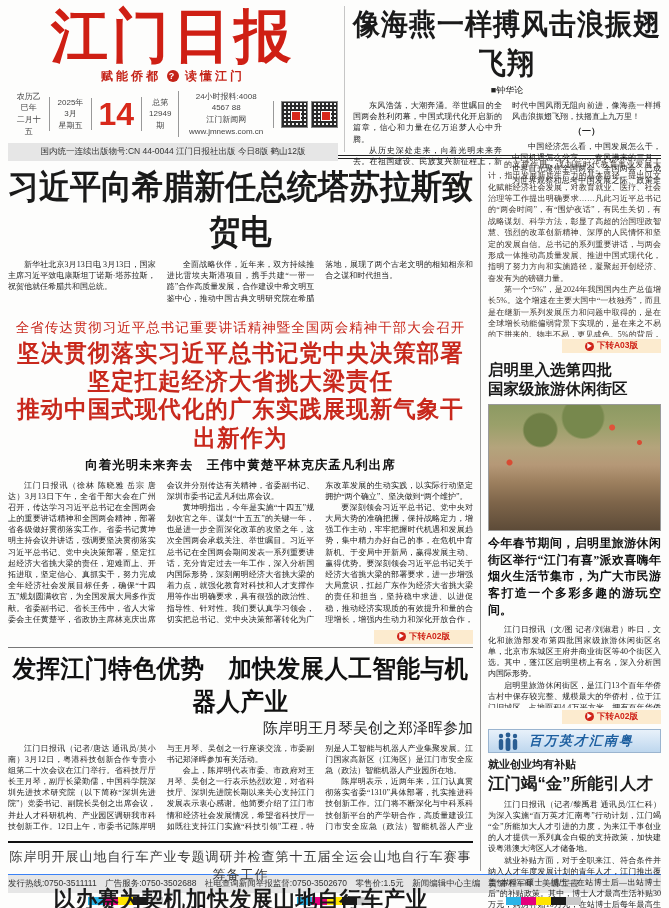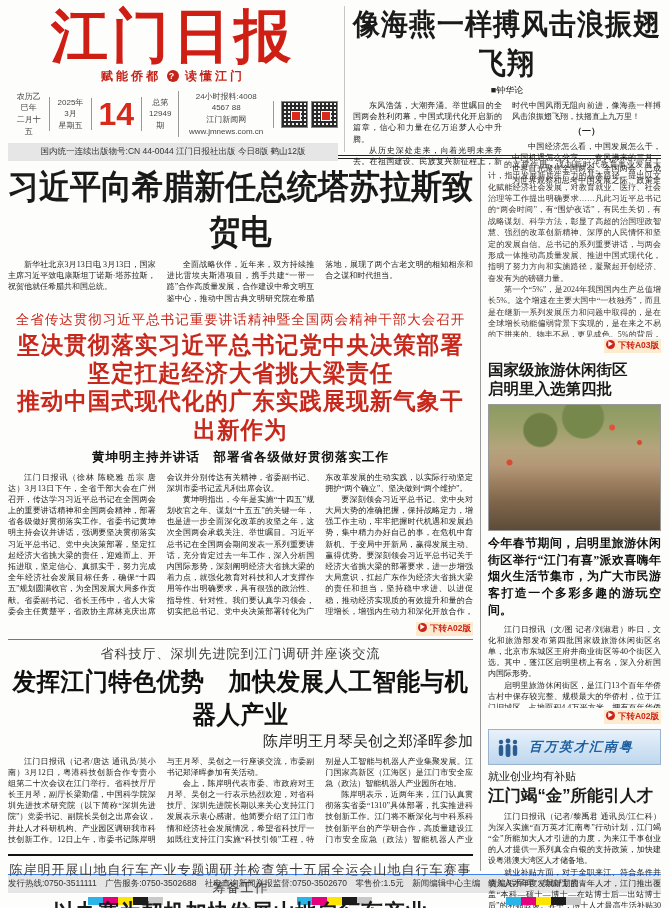--- a/index.html
+++ b/index.html
@@ -35,28 +35,28 @@
   .col-left { width:472px; padding-right:7px; }
   .col-right { flex:1; border-left:1px solid #9a9a9a; padding-left:7px; }
 
   .body-text { font-size:8px; line-height:1.4; text-align:justify; color:#222; }
   .body-text p { text-indent:2em; }
   .cols-3 { column-count:3; column-gap:11px; column-fill:auto; overflow:hidden; }
 
   .h-greece { font-size:31px; font-weight:900; text-align:center; letter-spacing:0; font-family:"Liberation Sans",sans-serif; transform:scaleY(1.08); margin:9px 0 7px; }
   .greece-body { height:52px; }
 
-  .red-block { text-align:center; margin-top:0; }
+  .red-block { text-align:center; margin-top:8px; }
   .kicker-red { color:#c8281c; font-size:13.5px; letter-spacing:1px; margin-bottom:3px; font-family:"Liberation Sans",sans-serif; }
   .red-line { color:#c8281c; font-size:22.5px; font-weight:900; letter-spacing:1px; line-height:1.25; font-family:"Liberation Sans",sans-serif; transform:scaleY(1.05); }
   .red-sub { color:#111; font-size:12.5px; font-weight:bold; margin-top:4px; letter-spacing:1px; }
   .provincial-body { height:148px; margin-top:6px; }
 
   .jump-row { display:flex; justify-content:flex-end; margin:2px 0; }
-  .jump-tag { display:inline-flex; align-items:flex-start; gap:3px; background:#fcebcf; color:#cf2318; font-size:8.5px; font-weight:bold; padding:1px 2px; font-family:"Liberation Sans",sans-serif; }
+  .jump-tag { display:inline-flex; align-items:center; gap:3px; background:#fcebcf; color:#cf2318; font-size:8.5px; font-weight:bold; padding:1px 23px; font-family:"Liberation Sans",sans-serif; }
   .jump-icon { width:9px; height:9px; border-radius:50%; background:#cf2318; color:#fff; font-size:6px; line-height:9px; text-align:center; }
 
   .hr-thin { border-top:1px solid #777; margin:3px 0 5px; }
   .kicker-gray { text-align:center; font-size:13px; color:#3a3a3a; letter-spacing:1px; font-family:"Liberation Sans",sans-serif; }
   .h-ai { text-align:center; font-size:23.5px; font-weight:900; color:#111; letter-spacing:0.5px; margin:3px 0 2px; font-family:"Liberation Sans",sans-serif; transform:scaleY(1.06); }
   .sub-center { text-align:right; font-size:15px; color:#222; margin-bottom:5px; }
   .ai-body { height:92px; }
 
   .rule-thick { border-top:2.5px solid #111; margin:6px 0 5px; }
   .h-cycling { text-align:center; font-size:21.5px; font-weight:900; line-height:1.3; letter-spacing:0.5px; font-family:"Liberation Sans",sans-serif; transform:scaleY(1.05); margin:3px 0 5px; }
@@ -69,23 +69,23 @@
     background:
       radial-gradient(circle at 12% 46%, #d84b33 0 2.5px, transparent 3.5px),
       radial-gradient(circle at 72% 18%, #e0533a 0 2.5px, transparent 3.5px),
       radial-gradient(circle at 88% 30%, #d84b33 0 2px, transparent 3px),
       radial-gradient(circle at 30% 20%, #6f7f46 0 16px, transparent 18px),
       radial-gradient(circle at 55% 10%, #77884d 0 20px, transparent 22px),
       linear-gradient(180deg, #8d9a63 0%, #9aa06a 16%, #b4a47c 34%, #b59877 48%, #9c7f5e 62%, #7e654a 78%, #5d4b38 100%);
   }
   .caption { font-size:12px; font-weight:bold; line-height:1.4; text-align:justify; margin:4px 0 5px; color:#111; }
   .qiming-body { height:84px; overflow:hidden; }
-  .talent-graphic { margin:5px 0 4px; height:36px; border:1px solid #9ab4cf; background:linear-gradient(180deg,#e8f1fa,#bed7ee); display:flex; align-items:center; gap:6px; padding:0 8px; }
+  .talent-graphic { margin:5px 0 4px; height:24px; border:1px solid #9ab4cf; background:linear-gradient(180deg,#e8f1fa,#bed7ee); display:flex; align-items:center; gap:6px; padding:0 8px; }
   .talent-graphic-text { color:#1d5fa0; font-size:13px; font-weight:bold; letter-spacing:2px; font-family:"DejaVu Serif",serif; font-style:italic; }
-  .kicker-sm { font-size:11px; font-weight:normal; color:#222; font-family:"Liberation Sans",sans-serif; }
+  .kicker-sm { font-size:11px; font-weight:bold; color:#222; font-family:"Liberation Sans",sans-serif; }
   .h-talent { font-size:16.5px; font-weight:900; font-family:"Liberation Sans",sans-serif; margin:1px 0 4px; }
   .talent-body { height:116px; overflow:hidden; }
 
   
   .footer-strip { margin-top:3px; background:#e6e6e6; border-top:1px solid #3b82f6; text-align:left; font-size:8.5px; color:#333; padding:3px 0; font-family:"Liberation Sans",sans-serif; }
   .color-bars { display:flex; justify-content:space-between; padding:4px 80px 0; }
   .bar-group { display:flex; }
   .bar { width:15px; height:8px; }
   .bar.c{background:#2ab4e8}.bar.m{background:#e5007d}.bar.y{background:#ffe400}.bar.k{background:#1c1c1c}.bar.g{background:#c9c9c9}
 </style>
@@ -158,38 +158,37 @@
             <p>新华社北京3月13日电 3月13日，国家主席习近平致电康斯坦丁诺斯·塔苏拉斯，祝贺他就任希腊共和国总统。</p>
             <p>全面战略伙伴，近年来，双方持续推进比雷埃夫斯港项目，携手共建“一带一路”合作高质量发展，合作建设中希文明互鉴中心，推动中国古典文明研究院在希腊落地，展现了两个古老文明的相知相亲和合之谋和时代担当。</p>
           </div>
       </div>
 
       <div class="red-block">
         <div class="kicker-red">全省传达贯彻习近平总书记重要讲话精神暨全国两会精神干部大会召开</div>
         <div class="red-line">坚决贯彻落实习近平总书记党中央决策部署</div>
         <div class="red-line">坚定扛起经济大省挑大梁责任</div>
         <div class="red-line">推动中国式现代化的广东实践展现新气象干出新作为</div>
-        <div class="red-sub">黄坤明主持并讲话　部署省各级做好贯彻落实工作</div>
+        <div class="red-sub">向着光明未来奔去　王伟中黄楚平林克庆孟凡利出席</div>
       </div>
       <div class="cols-3 body-text provincial-body">
           <p>江门日报讯（徐林 陈晓雅 岳宗 唐达）3月13日下午，全省干部大会在广州召开，传达学习习近平总书记在全国两会上的重要讲话精神和全国两会精神，部署省各级做好贯彻落实工作。省委书记黄坤明主持会议并讲话，强调要坚决贯彻落实习近平总书记、党中央决策部署，坚定扛起经济大省挑大梁的责任，迎难而上、开拓进取，坚定信心、真抓实干，努力完成全年经济社会发展目标任务，确保“十四五”规划圆满收官，为全国发展大局多作贡献。省委副书记、省长王伟中，省人大常委会主任黄楚平，省政协主席林克庆出席会议并分别传达有关精神，省委副书记、深圳市委书记孟凡利出席会议。</p>
           <p>黄坤明指出，今年是实施“十四五”规划收官之年、谋划“十五五”的关键一年，也是进一步全面深化改革的攻坚之年，这次全国两会承载关注、举世瞩目。习近平总书记在全国两会期间发表一系列重要讲话，充分肯定过去一年工作，深入分析国内国际形势，深刻阐明经济大省挑大梁的着力点，就强化教育对科技和人才支撑作用等作出明确要求，具有很强的政治性、指导性、针对性。我们要认真学习领会，切实把总书记、党中央决策部署转化为广东改革发展的生动实践，以实际行动坚定拥护“两个确立”、坚决做到“两个维护”。</p>
           <p>要深刻领会习近平总书记、党中央对大局大势的准确把握，保持战略定力，增强工作主动，牢牢把握时代机遇和发展趋势，集中精力办好自己的事，在危机中育新机、于变局中开新局，赢得发展主动、赢得优势。要深刻领会习近平总书记关于经济大省挑大梁的部署要求，进一步增强大局意识，扛起广东作为经济大省挑大梁的责任和担当，坚持稳中求进、以进促稳，推动经济实现质的有效提升和量的合理增长，增强内生动力和深化开放合作，以广东经济高质量发展推动全国经济行稳致远。</p>
         </div>
       <div class="jump-row">
         <span class="jump-tag">
             <span class="jump-icon">▶</span>
             <span>下转A02版</span>
           </span>
       </div>
 
       <div class="hr-thin"></div>
 
       <div>
-        <div class="kicker-gray">省科技厅、深圳先进院到江门调研并座谈交流</div>
         <div class="h-ai">发挥江门特色优势　加快发展人工智能与机器人产业</div>
         <div class="sub-center">陈岸明王月琴吴创之郑泽晖参加</div>
         <div class="cols-3 body-text ai-body">
             <p>江门日报讯（记者/唐达 通讯员/莫小南）3月12日，粤港科技创新合作专责小组第二十次会议在江门举行。省科技厅厅长王月琴，副厅长梁勤儒，中国科学院深圳先进技术研究院（以下简称“深圳先进院”）党委书记、副院长吴创之出席会议，并赴人才科研机构、产业园区调研我市科技创新工作。12日上午，市委书记陈岸明与王月琴、吴创之一行座谈交流，市委副书记郑泽晖参加有关活动。</p>
             <p>会上，陈岸明代表市委、市政府对王月琴、吴创之一行表示热烈欢迎，对省科技厅、深圳先进院长期以来关心支持江门发展表示衷心感谢。他简要介绍了江门市情和经济社会发展情况，希望省科技厅一如既往支持江门实施“科技引领”工程，特别是人工智能与机器人产业集聚发展。江门国家高新区（江海区）是江门市安全应急（政法）智能机器人产业园所在地。</p>
             <p>陈岸明表示，近两年来，江门认真贯彻落实省委“1310”具体部署，扎实推进科技创新工作。江门将不断深化与中科系科技创新平台的产学研合作，高质量建设江门市安全应急（政法）智能机器人产业园，推动人工智能与机器人产业发展加力提速，恳请省科技厅加大力度支持，在人工智能与机器人产学研融合发展上给予更多指导。</p>
           </div>
       </div>
 
       <div class="rule-thick"></div>
@@ -212,22 +211,22 @@
         </div>
       <div class="jump-row">
         <span class="jump-tag">
             <span class="jump-icon">▶</span>
             <span>下转A03版</span>
           </span>
       </div>
 
       <div>
         <div class="sb-headline">
+          <div>启明里入选第四批</div>
           <div>国家级旅游休闲街区</div>
-          <div>启明里入选第四批</div>
         </div>
         <div class="photo"></div>
         <div class="caption">今年春节期间，启明里旅游休闲街区举行“江门有喜”派欢喜嗨年烟火生活节集市，为广大市民游客打造一个多彩多趣的游玩空间。</div>
         <div class="body-text qiming-body">
             <p>江门日报讯（文/图 记者/刘淑君）昨日，文化和旅游部发布第四批国家级旅游休闲街区名单，北京市东城区王府井商业街区等40个街区入选。其中，蓬江区启明里榜上有名，深入分析国内国际形势。</p>
             <p>启明里旅游休闲街区，是江门13个百年华侨古村中保存较完整、规模最大的华侨村，位于江门旧城区，占地面积4.4万平方米，拥有百年华侨古屋100多栋，承载着江门城区从墟顶老街走向现代化城市600多年的发展历程，是江门“城市原点”发展起源地，是江门“文旅赋能城市更新”的重要实践项目，曾先后获得“广东省旅游休闲街区”、第二批粤港澳大湾区文化遗产游径——江门开埠历史文化游径主要节点，以及“粤式新潮流”广东文旅消费新业态热门场景、“中国华侨国际文化交流基地”等称号。</p>
           </div>
         <div class="jump-row">
           <span class="jump-tag">
               <span class="jump-icon">▶</span>

